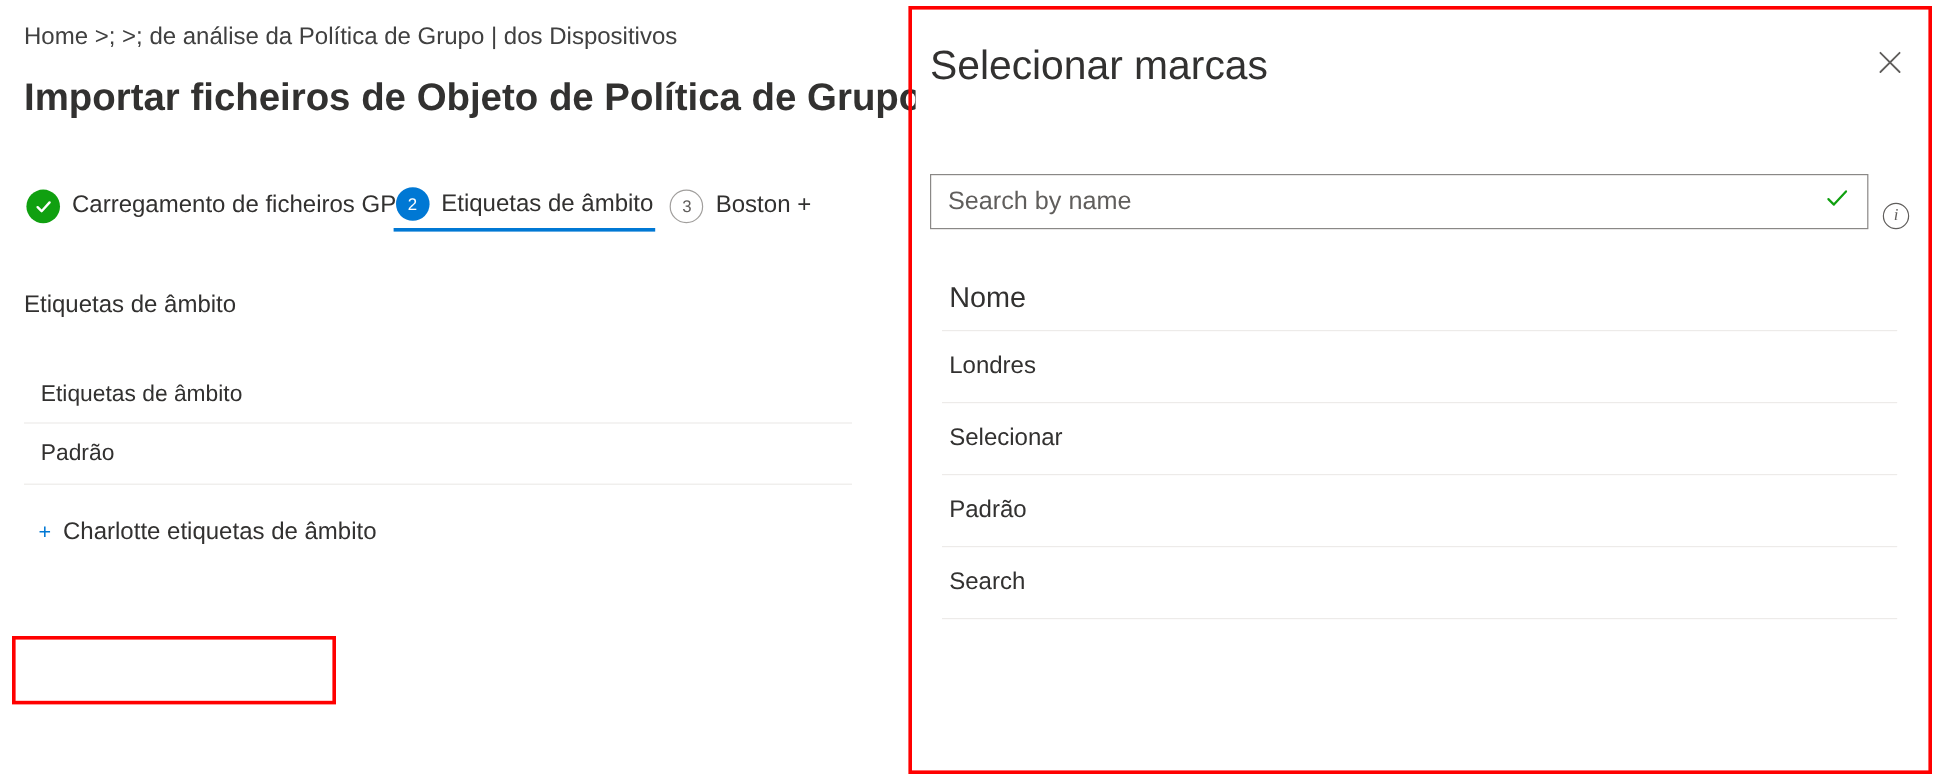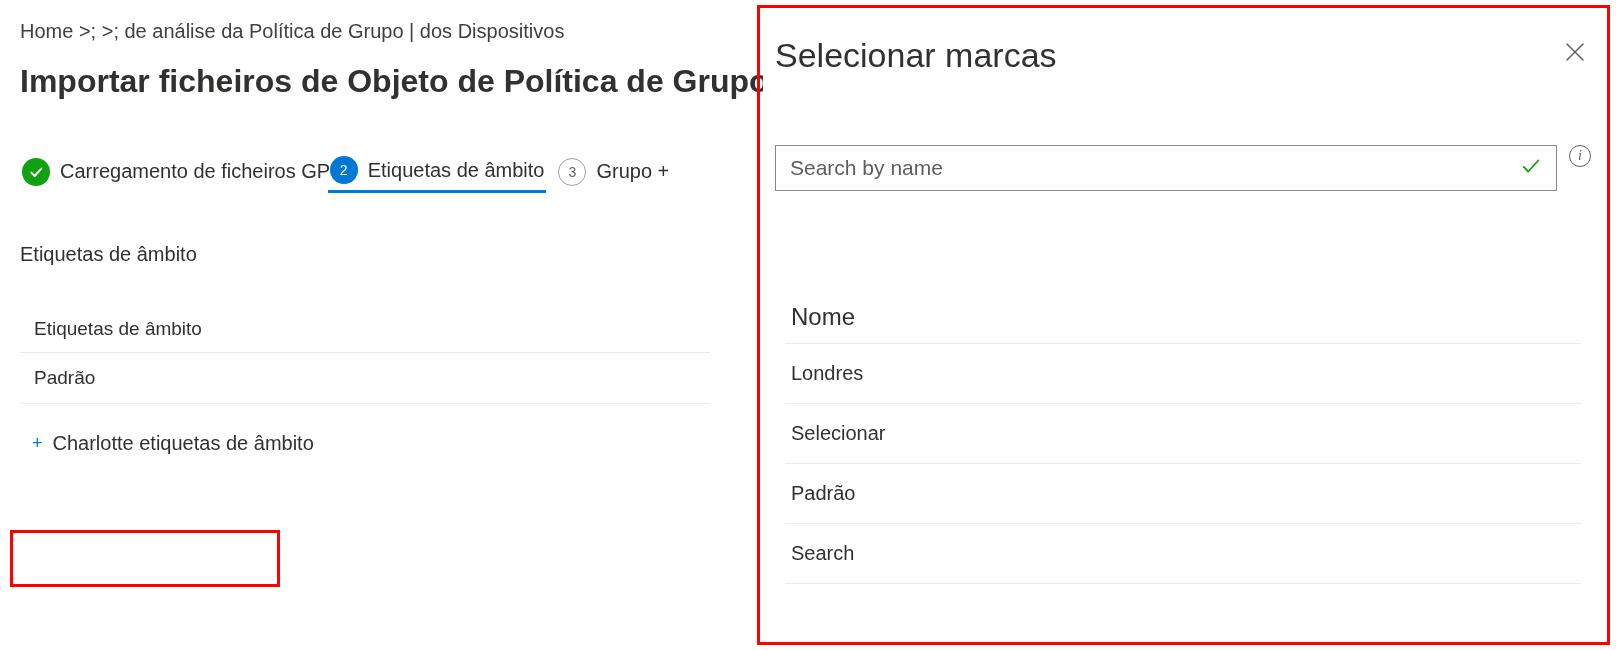--- a/index.html
+++ b/index.html
@@ -117,23 +117,23 @@
       font-size: 34px;
       font-weight: 400;
     }
     .close-btn {
       cursor: pointer;
       padding: 4px;
     }
     .close-btn svg { width: 24px; height: 24px; stroke: #605e5c; }
     .search-row {
       display: flex;
-      align-items: flex-start;
+      align-items: flex-end;
       gap: 12px;
-      margin-bottom: 100px;
+      margin-bottom: 32px;
     }
     .search-box {
       flex: 1;
       display: flex;
       align-items: center;
       border: 1px solid #8a8886;
       height: 46px;
       padding: 0 14px;
       font-size: 21px;
       color: #605e5c;
@@ -182,21 +182,21 @@
           </svg>
       </span>
       <span>Carregamento de ficheiros GPO</span>
     </div>
     <div class="step active" style="margin-left:-30px;">
       <span class="step-circle blue">2</span>
       <span>Etiquetas de âmbito</span>
     </div>
     <div class="step">
       <span class="step-circle grey">3</span>
-      <span>Grupo +</span>
+      <span>Boston +</span>
     </div>
   </div>
 
   <div class="section-heading">Etiquetas de âmbito</div>
 
   <div class="tag-table-header">Etiquetas de âmbito</div>
   <div class="tag-row">Padrão</div>
 
   <div class="select-tags-link">
     <span class="plus">+</span>

